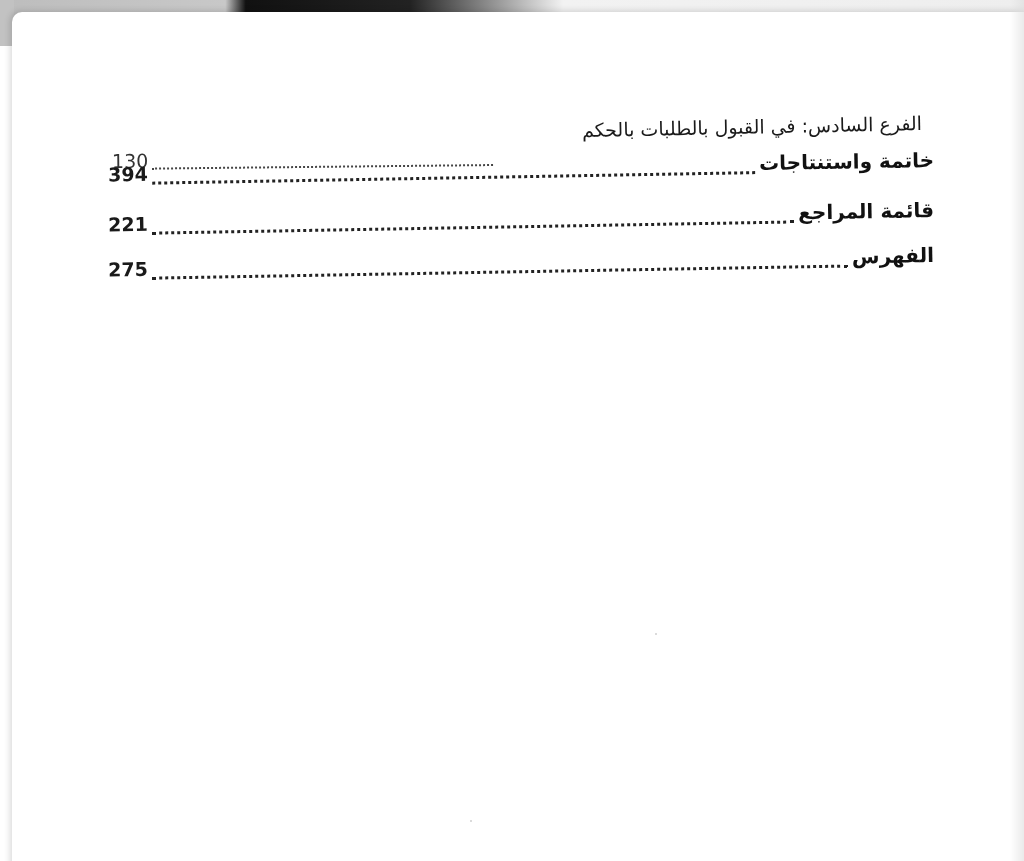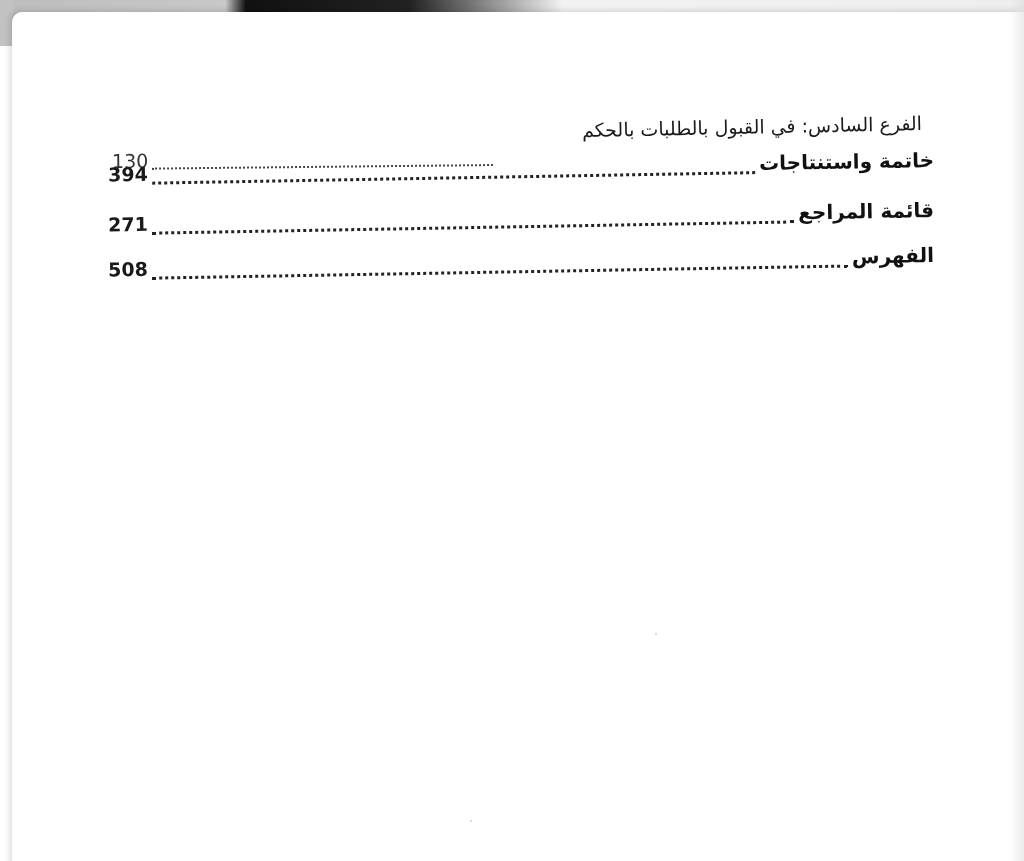--- a/index.html
+++ b/index.html
@@ -132,26 +132,26 @@
     <span class="toc-leader thin"></span>
   </div>
 
   <div class="toc-row r1">
     <span class="toc-page bold">394</span>
     <span class="toc-leader"></span>
     <span class="toc-title">خاتمة واستنتاجات</span>
   </div>
 
   <div class="toc-row r2">
-    <span class="toc-page bold">271</span>
+    <span class="toc-page bold">221</span>
     <span class="toc-leader"></span>
     <span class="toc-title">قائمة المراجع</span>
   </div>
 
   <div class="toc-row r3">
-    <span class="toc-page bold">508</span>
+    <span class="toc-page bold">275</span>
     <span class="toc-leader"></span>
     <span class="toc-title">الفهرس</span>
   </div>
 
   <div class="speck" style="left:655px;top:633px;"></div>
   <div class="speck" style="left:470px;top:820px;"></div>
 </div>
 
 </body></html>

